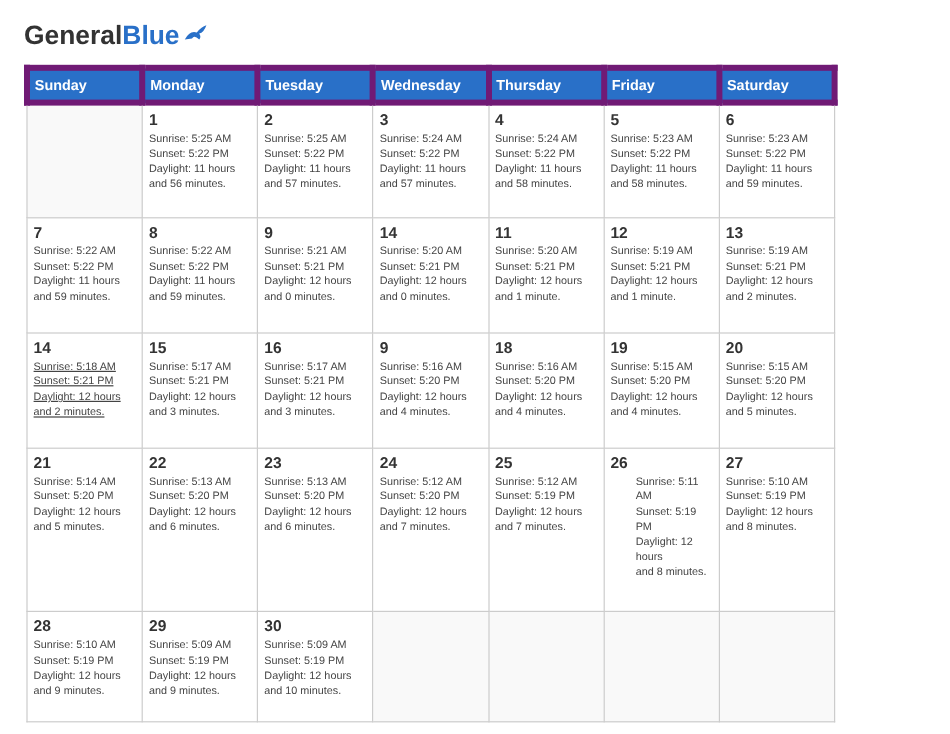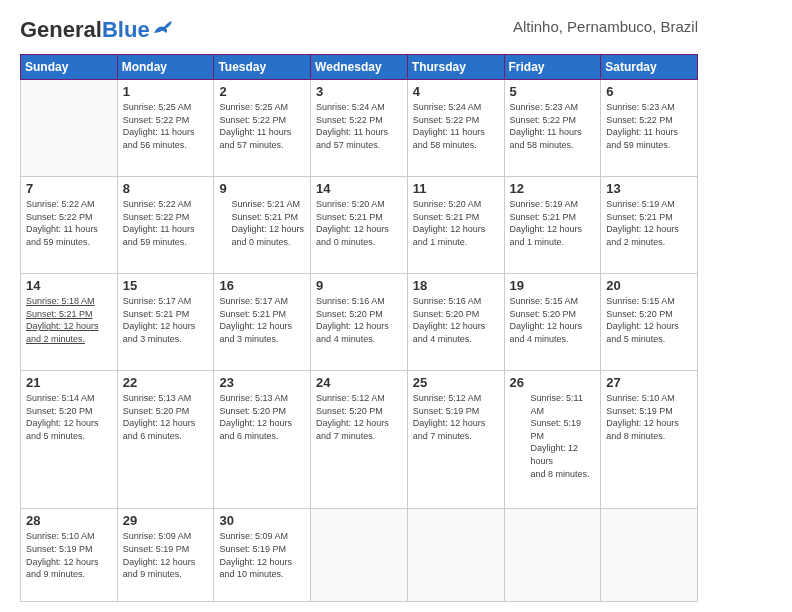--- a/index.html
+++ b/index.html
@@ -56,21 +56,21 @@
       width: 100%;
       table-layout: fixed;
     }
     .calendar th {
       background: #2970c8;
       color: #fff;
       font-size: 12px;
       font-weight: bold;
       padding: 5px 4px;
       text-align: left;
-      border: 1px solid #701a75;
+      border: 5px solid #701a75;
     }
     .calendar td {
       border: 1px solid #ccc;
       vertical-align: top;
       padding: 4px 5px;
       font-size: 9.5px;
       color: #333;
       height: 80px;
     }
     .day-num {
@@ -102,21 +102,20 @@
       <div style="display:flex;align-items:center;">
         <span class="logo-text">
           <span class="general">General</span><span class="blue">Blue</span>
         </span>
         <svg width="22" height="18" viewBox="0 0 22 18" style="margin-left:2px;margin-top:-4px;">
           <path d="M2 14 Q6 6 12 8 Q16 3 20 2 Q18 8 14 9 Q16 12 14 14 Q10 10 8 13 Z" fill="#2970c8"></path>
         </svg>
       </div>
     </div>
     <div class="title-block">
-      <div class="subtitle">Altinho, Pernambuco, Brazil</div>
     </div>
   </div>
 
   <table class="calendar">
     <thead>
       <tr>
         <th>Sunday</th>
         <th>Monday</th>
         <th>Tuesday</th>
         <th>Wednesday</th>
@@ -181,21 +180,21 @@
           </td>
           <td>
             <span class="day-num">8</span>
             <div class="day-info" style="white-space: pre-line;">Sunrise: 5:22 AM
 Sunset: 5:22 PM
 Daylight: 11 hours
 and 59 minutes.</div>
           </td>
           <td>
             <span class="day-num">9</span>
-            <div class="day-info" style="white-space: pre-line; margin-left: 12px;">Sunrise: 5:21 AM
+            <div class="day-info" style="white-space: pre-line;">Sunrise: 5:21 AM
 Sunset: 5:21 PM
 Daylight: 12 hours
 and 0 minutes.</div>
           </td>
           <td>
             <span class="day-num">14</span>
             <div class="day-info" style="white-space: pre-line;">Sunrise: 5:20 AM
 Sunset: 5:21 PM
 Daylight: 12 hours
 and 0 minutes.</div>

